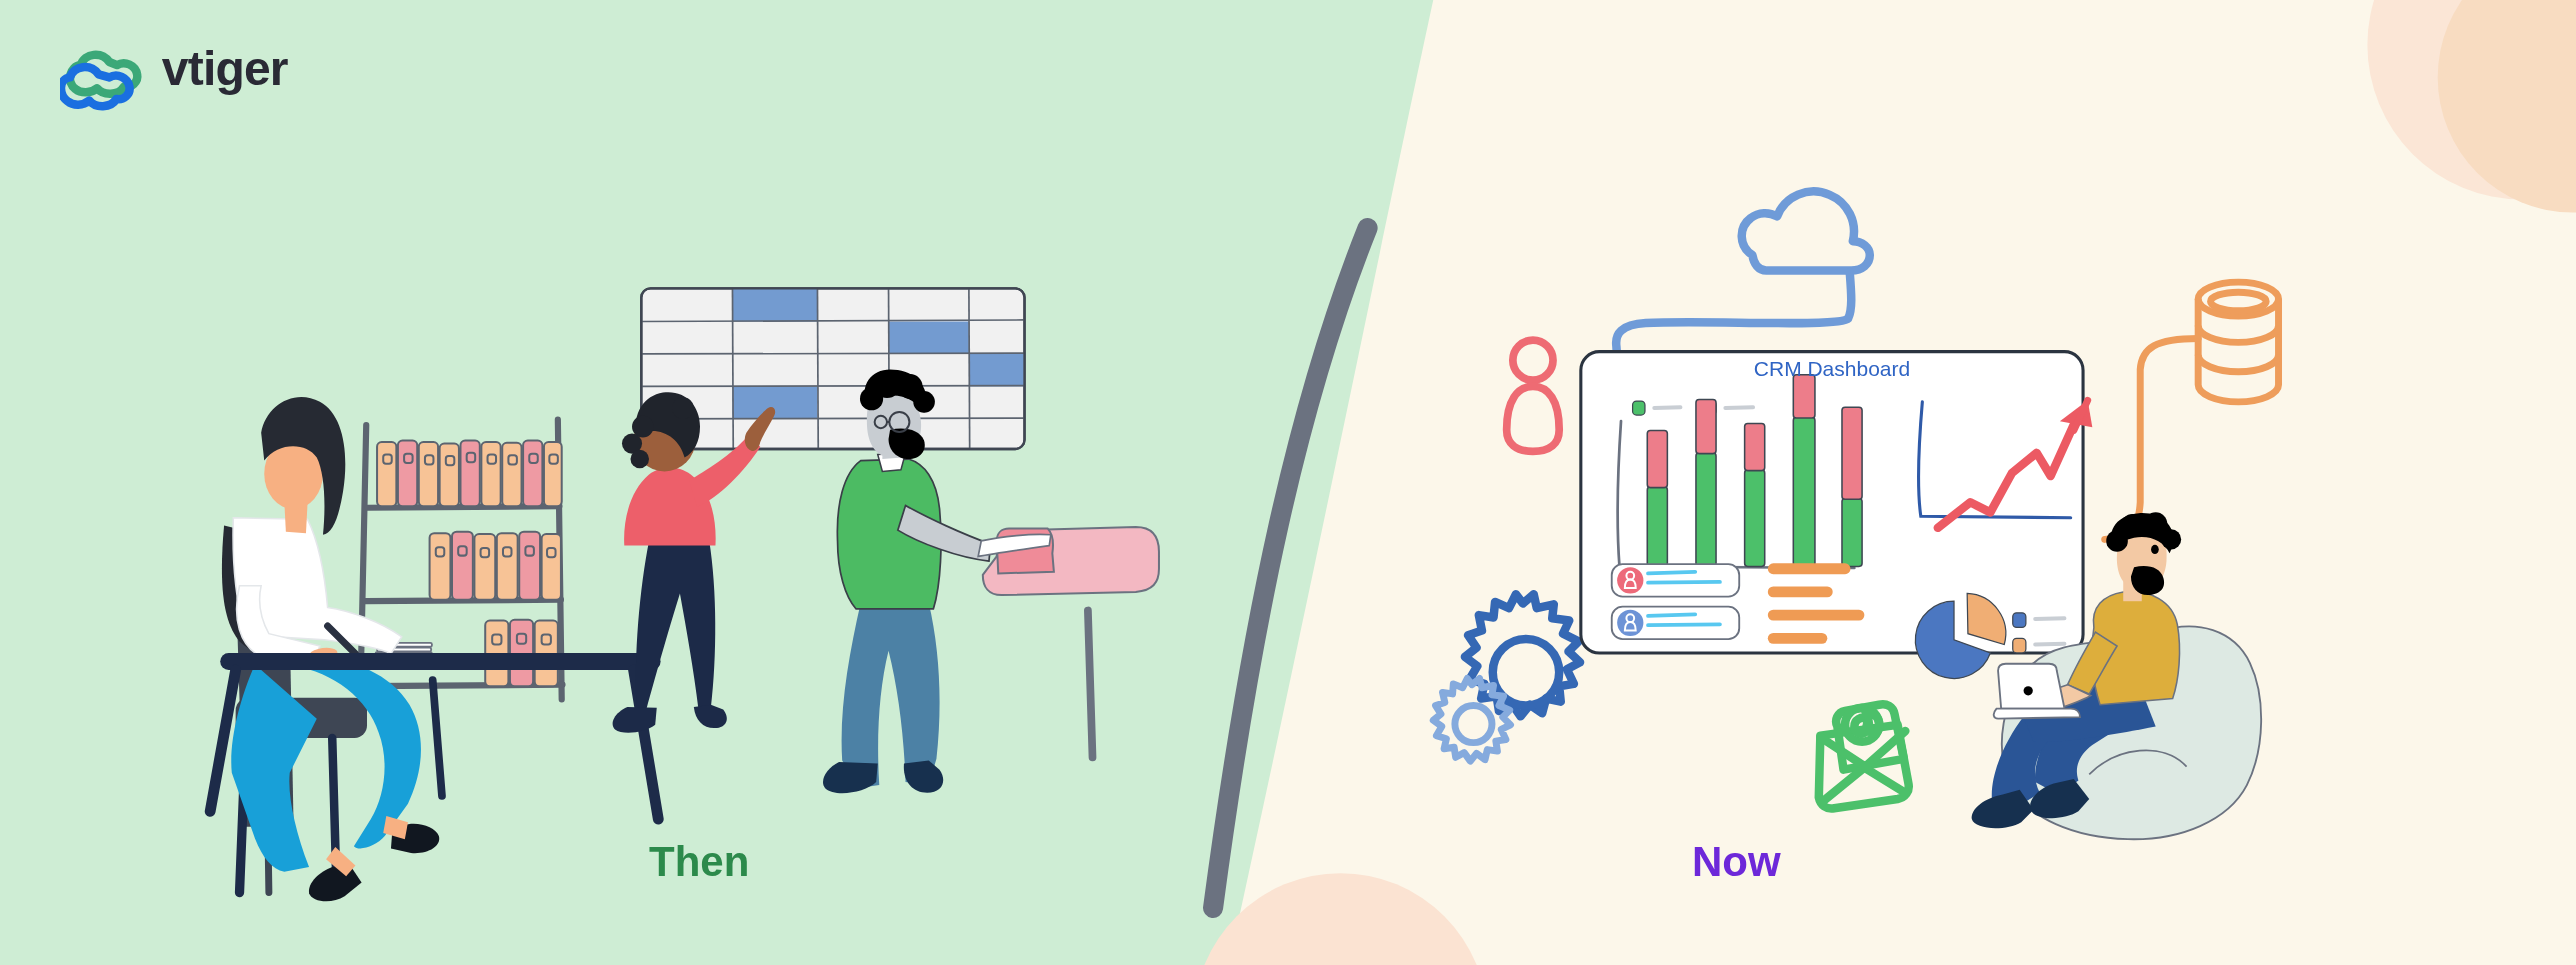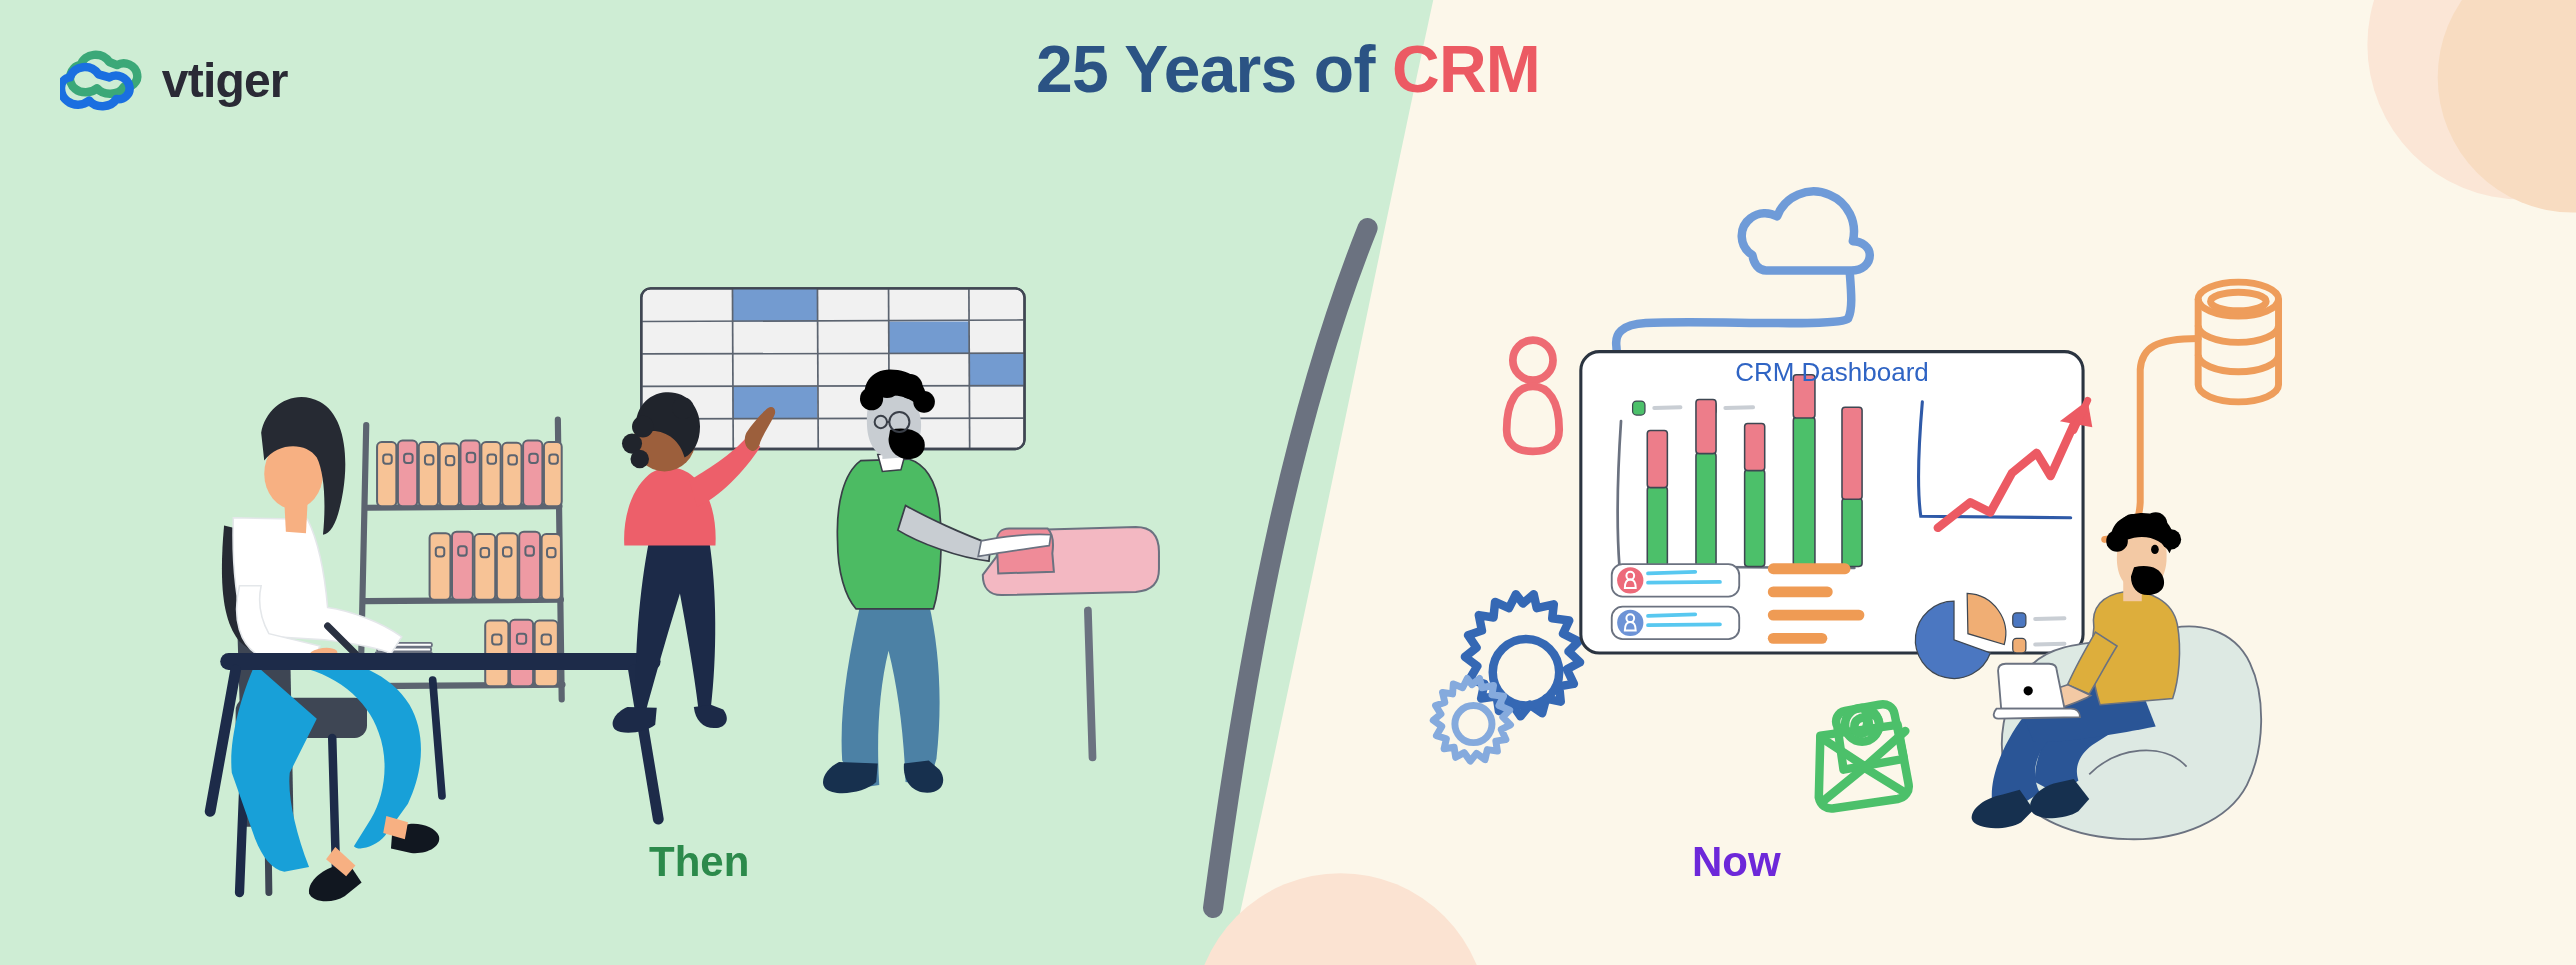--- a/index.html
+++ b/index.html
@@ -22,21 +22,21 @@
     letter-spacing:-0.8px;
     z-index:40;
     white-space:nowrap;
   }
   .headline .t1 { color:#2B5384; }
   .headline .t2 { color:#EC5A63; }
 
   
   .logo-wrap {
     position:absolute; left:60px; top:45px;
-    display:flex; align-items:center; gap:10.8px;
+    display:flex; gap:10.8px;
     z-index:40;
   }
   .logo-text {
     font-size:48px; font-weight:bold; color:#2A2A35;
     letter-spacing:-0.8px; line-height:1;
   }
 
   
   .caption {
     position:absolute;
@@ -378,23 +378,20 @@
   </svg>
 
   <div class="logo-wrap">
     <svg width="91" height="71" viewBox="0 0 118 92">
       <path d="M64,22 C54,8 32,10 27,26 C12,28 8,48 20,57 C27,63 40,63 48,56 C56,66 76,66 83,54 C92,56 102,48 100,38 C98,26 84,20 74,26 Z" fill="none" stroke="#3BA878" stroke-width="11" stroke-linejoin="round"></path>
       <path d="M50,38 C40,24 18,26 13,42 C-2,44 -2,64 10,73 C17,79 30,79 38,72 C46,82 66,82 73,70 C82,72 92,64 90,54 C88,42 74,36 64,42 Z" fill="none" stroke="#1A6FE0" stroke-width="11" stroke-linejoin="round"></path>
     </svg>
     <div class="logo-text">vtiger</div>
   </div>
 
-  <div class="headline">
-    <span class="t1">25 Years of </span><span class="t2">CRM</span>
-  </div>
 
   <div class="caption cap-then">Then</div>
   <div class="caption cap-now">Now</div>
 
-  <div style="position:absolute;left:1581px;top:357px;width:502px;text-align:center;font-size:26px;font-weight:500;color:#2F64C4;z-index:30;">CRM Dashboard</div>
+  <div style="position:absolute;left:1581px;top:357px;width:502px;text-align:center;font-size:21px;font-weight:500;color:#2F64C4;z-index:30;">CRM Dashboard</div>
 
 </div>
 
 
 </body></html>

